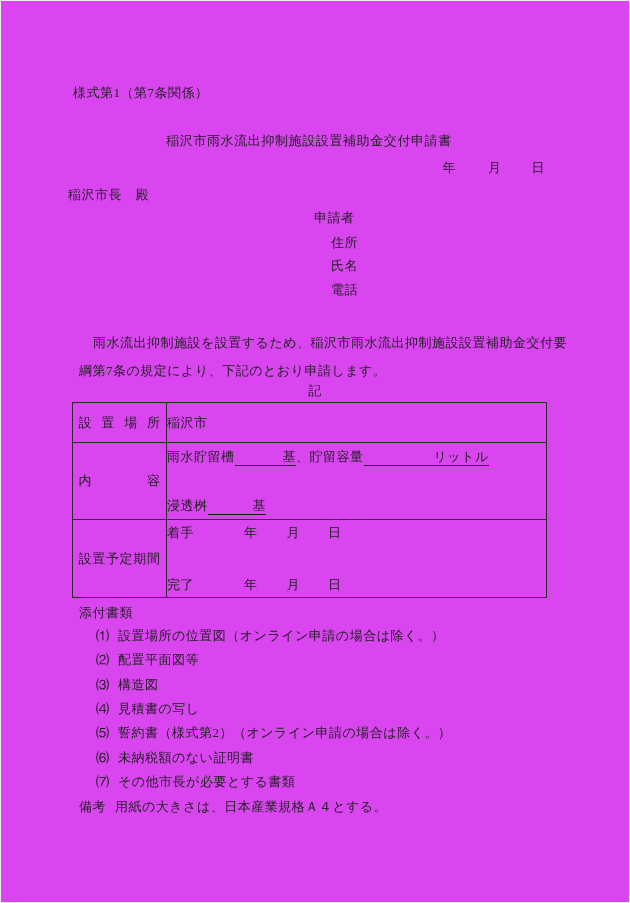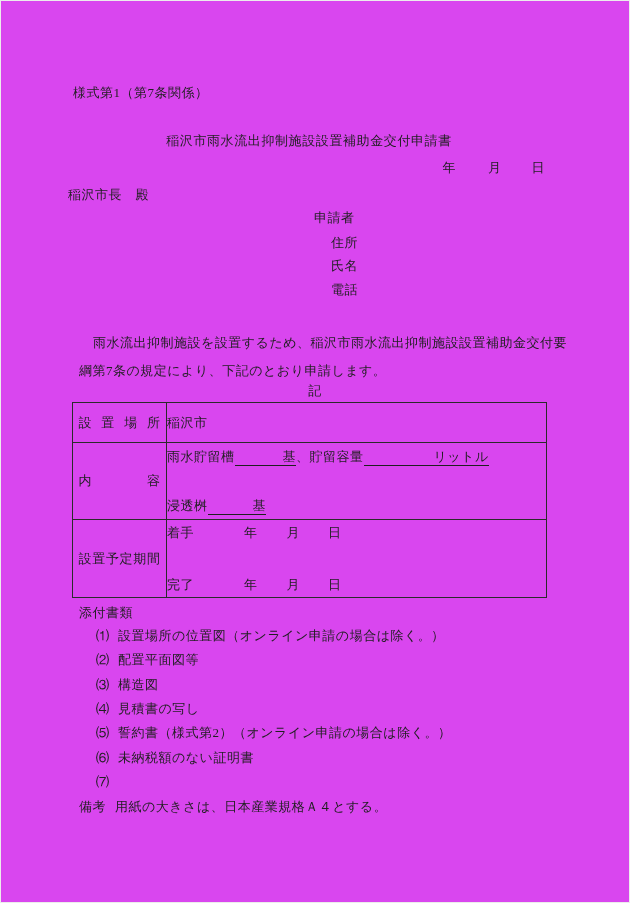--- a/index.html
+++ b/index.html
@@ -151,20 +151,21 @@
     <div class="att-item">
       <span class="att-no">⑸</span>
       <span class="att-text">誓約書（様式第2）（オンライン申請の場合は除く。）</span>
     </div>
     <div class="att-item">
       <span class="att-no">⑹</span>
       <span class="att-text">未納税額のない証明書</span>
     </div>
     <div class="att-item">
       <span class="att-no">⑺</span>
+      <span class="att-text">その他市長が必要とする書類</span>
     </div>
   </div>
 
   <div class="abs remarks">
     <span>備考</span>
     <span class="remarks-text">用紙の大きさは、日本産業規格Ａ４とする。</span>
   </div>
 
 </div>
 

